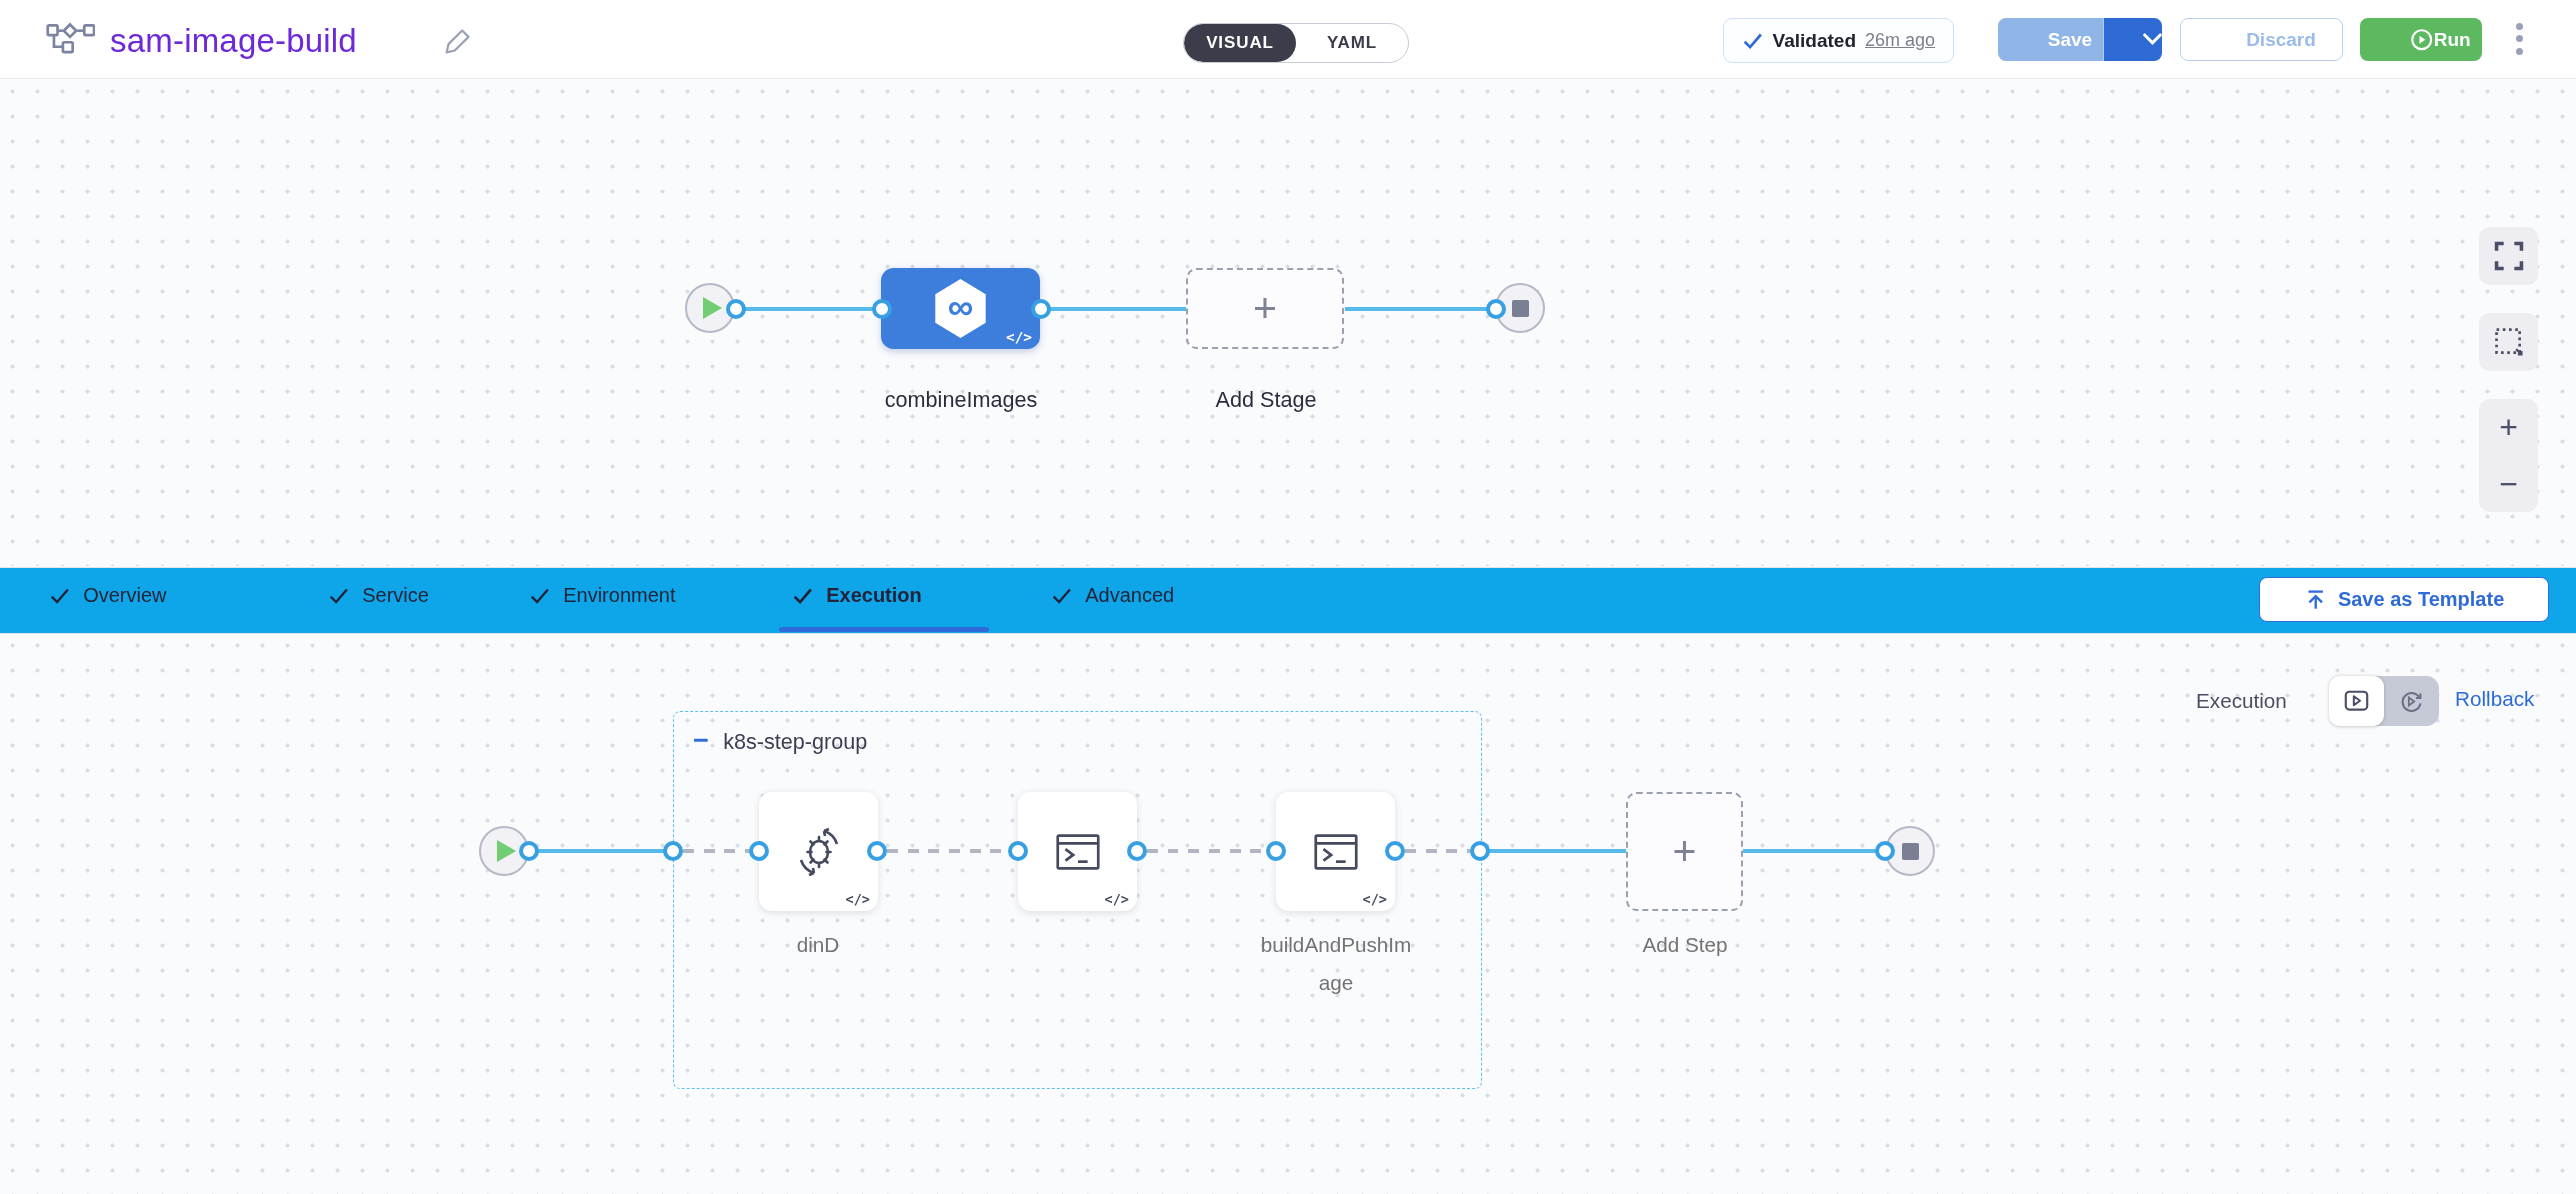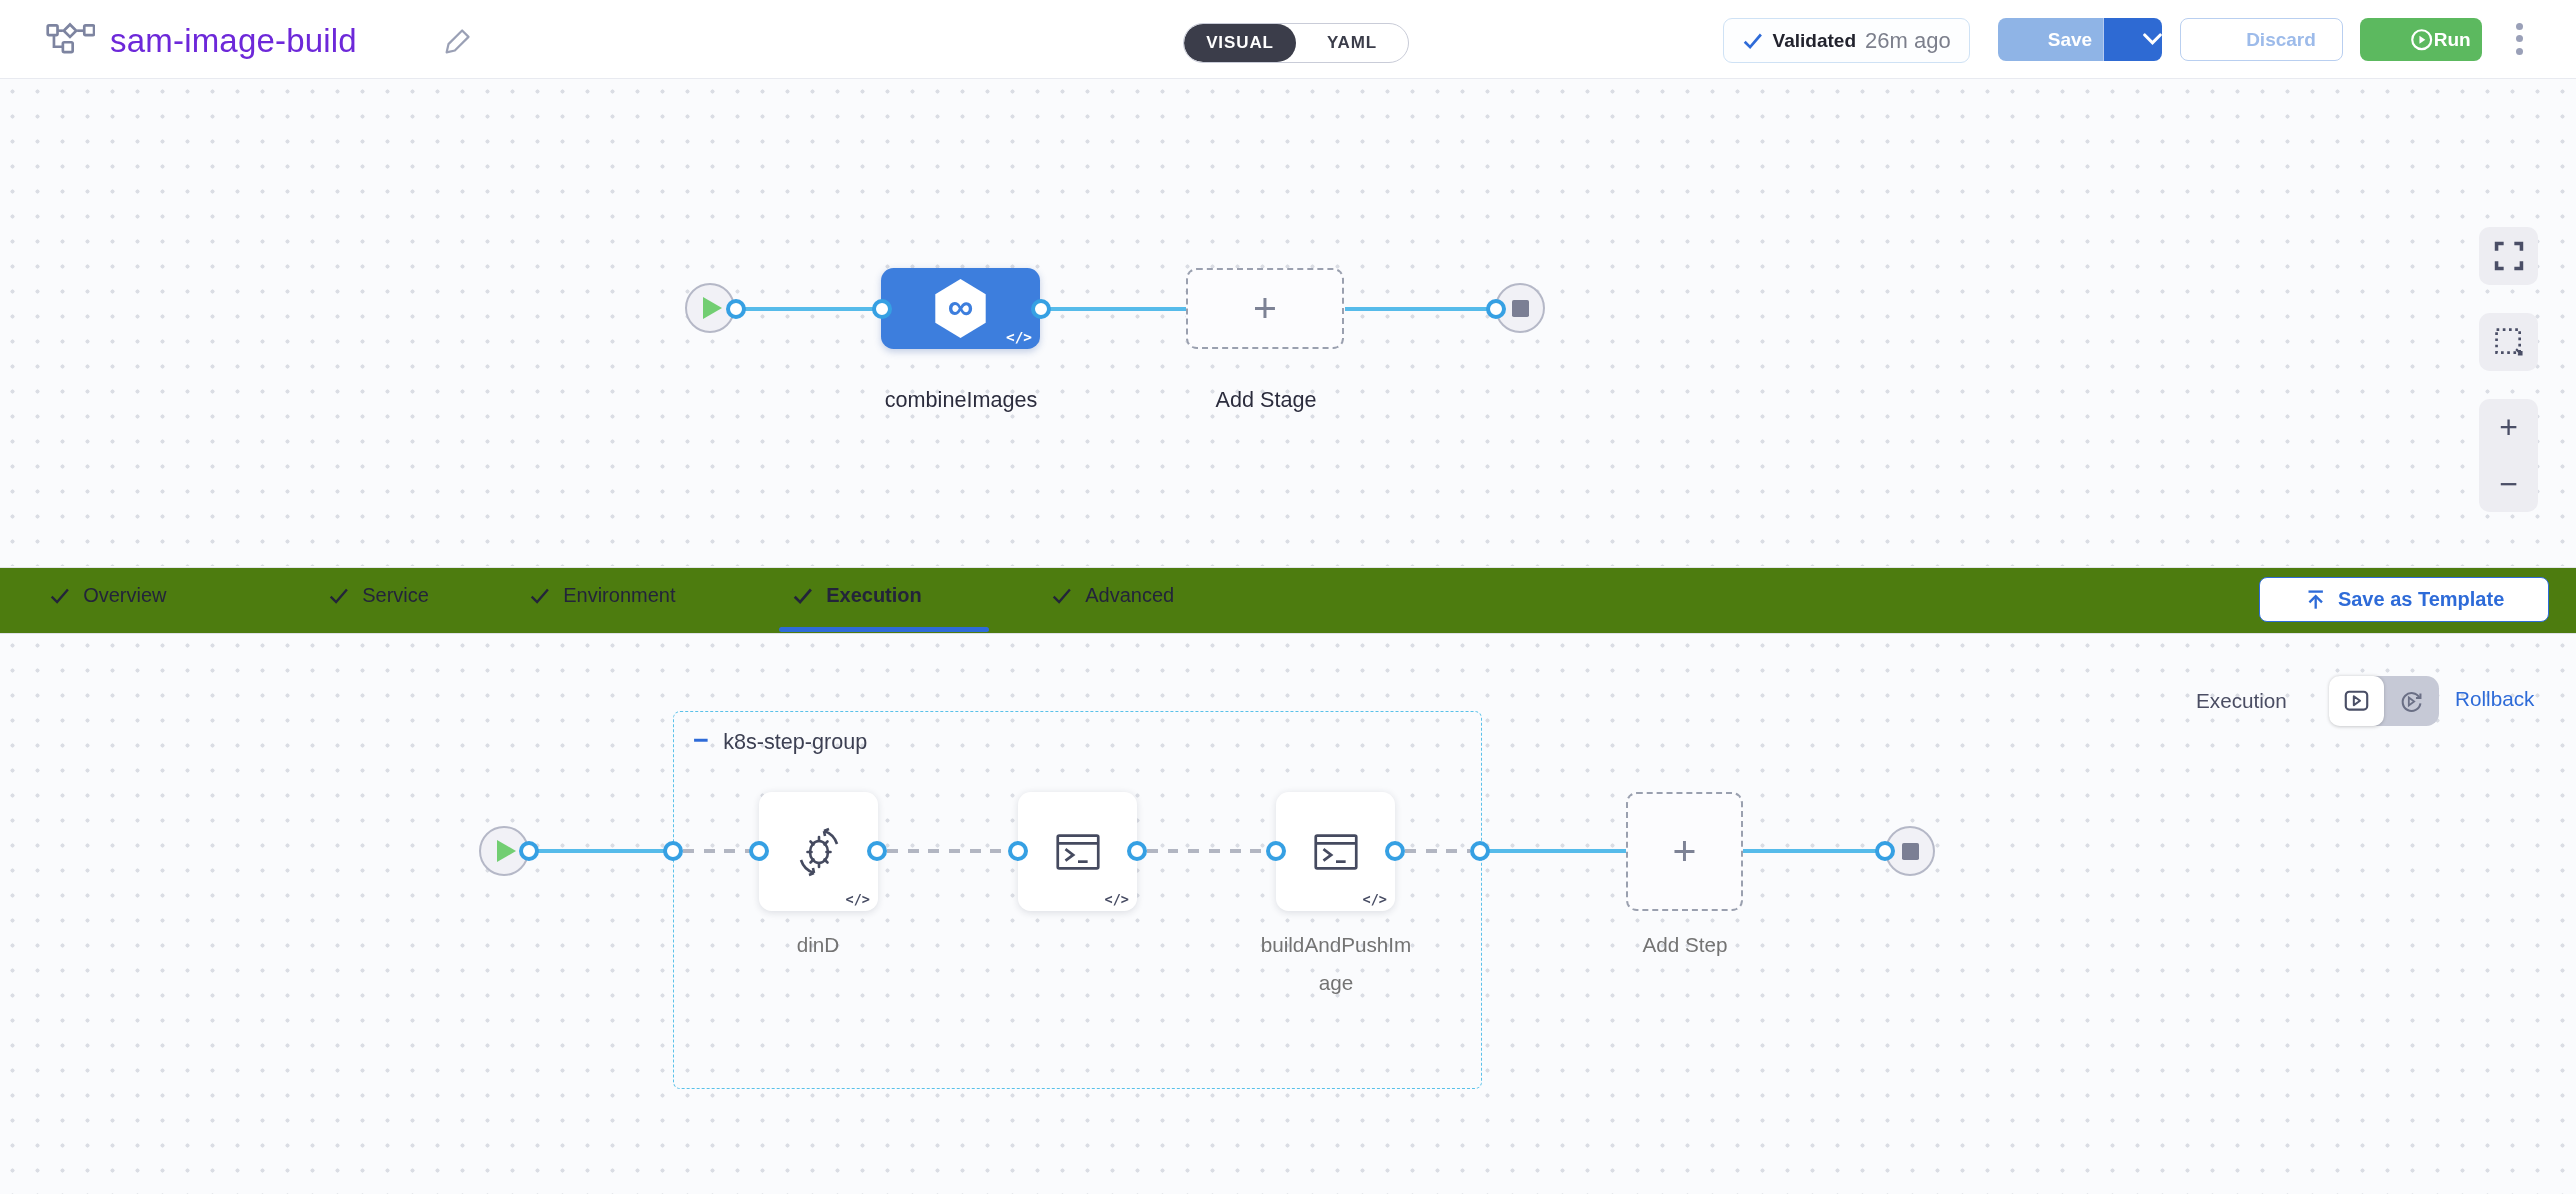--- a/index.html
+++ b/index.html
@@ -16,21 +16,21 @@
 
   .mode-toggle { position:absolute; left:1183px; top:22.5px; height:40px; display:flex;
                  border:1.8px solid #c9ccd8; border-radius:21.6px; background:#fff; overflow:hidden; }
   .mode-seg { width:112px; height:100%; display:flex; align-items:center; justify-content:center;
               font-size:17px; font-weight:bold; letter-spacing:0.9px; color:#3b3d4a; cursor:pointer; }
   .mode-seg.sel { background:#3b3d4a; color:#ffffff; border-radius:20px; }
 
   .validated { position:absolute; left:1723px; top:18px; height:45px; display:flex; align-items:center;
                gap:9px; padding:0 18px; border:1.8px solid #cfe2f5; border-radius:9px; background:#fdfeff; }
   .validated .vlabel { font-size:19px; font-weight:bold; color:#22232e; }
-  .validated .vtime  { font-size:22px; color:#7c7f8c; }
+  .validated .vtime  { font-size:18px; color:#7c7f8c;text-decoration:underline; }
 
   .btn { position:absolute; top:18px; height:43px; display:flex; align-items:center; justify-content:center;
          border-radius:8px; font-size:19px; font-weight:bold; cursor:pointer;padding-left:39px; }
   .btn-save    { left:1998px; width:105px; background:#8fb4e6; color:#ffffff; border-radius:8px 0 0 8px; }
   .btn-savecar { left:2103px; width:59px;  background:#2e6ad3; border-radius:0 8px 8px 0;
                  border-left:1.8px solid rgba(255,255,255,.65); }
   .btn-discard { left:2180px; width:163px; background:#ffffff; color:#9dbbea; border:1.8px solid #b9cff0; }
   .btn-run     { left:2360px; width:122px; background:#5cb95f; color:#ffffff; }
   .kebab { position:absolute; left:2516px; top:22.5px; width:9px; cursor:pointer; }
   .kebab i { display:block; width:7.2px; height:7.2px; border-radius:50%; background:#9aa0b8; margin:0 0 5.4px 0; }
@@ -68,21 +68,21 @@
   .plus-glyph { font-size:41px; font-weight:300; color:#7d8295; line-height:1; }
 
   .node-label { position:absolute; font-size:21.6px; color:#2b2c3d; text-align:center; z-index:4; }
 
   .ctl-btn { position:absolute; left:2479px; width:59px; background:#ededf2; border-radius:10.8px;
              display:flex; align-items:center; justify-content:center; cursor:pointer; z-index:8; }
   .zoom-stack { flex-direction:column; justify-content:space-around; color:#4a4e66; }
   .zoom-stack span { font-size:32px; line-height:1; cursor:pointer; }
 
   
-  .tabbar { position:absolute; left:0; top:567px; width:2576px; height:67px; background:#4d7c0f;
+  .tabbar { position:absolute; left:0; top:567px; width:2576px; height:67px; background:#0ea5e9;
             border-top:0.9px solid #e4e6eb; border-bottom:1.8px solid #dfe2e8; z-index:20; }
   .tab { position:absolute; top:16px; display:flex; align-items:center; gap:12.6px; cursor:pointer; }
   .tab .tlabel { font-size:20px; color:#23243a; }
   .tab.active .tlabel { font-weight:bold; }
   .tab-underline { position:absolute; left:779px; top:59px; width:210px; height:5.4px; border-radius:2.7px;
                    background:#2e6bd8; }
   .tmpl-btn { position:absolute; left:2259px; top:9px; width:290px; height:45px; border:1.8px solid #2e6bd8;
               border-radius:8px; background:#ffffff; color:#2e6bd8; font-size:20px; font-weight:bold;
               display:flex; align-items:center; justify-content:center; gap:10.8px; cursor:pointer; }
 

